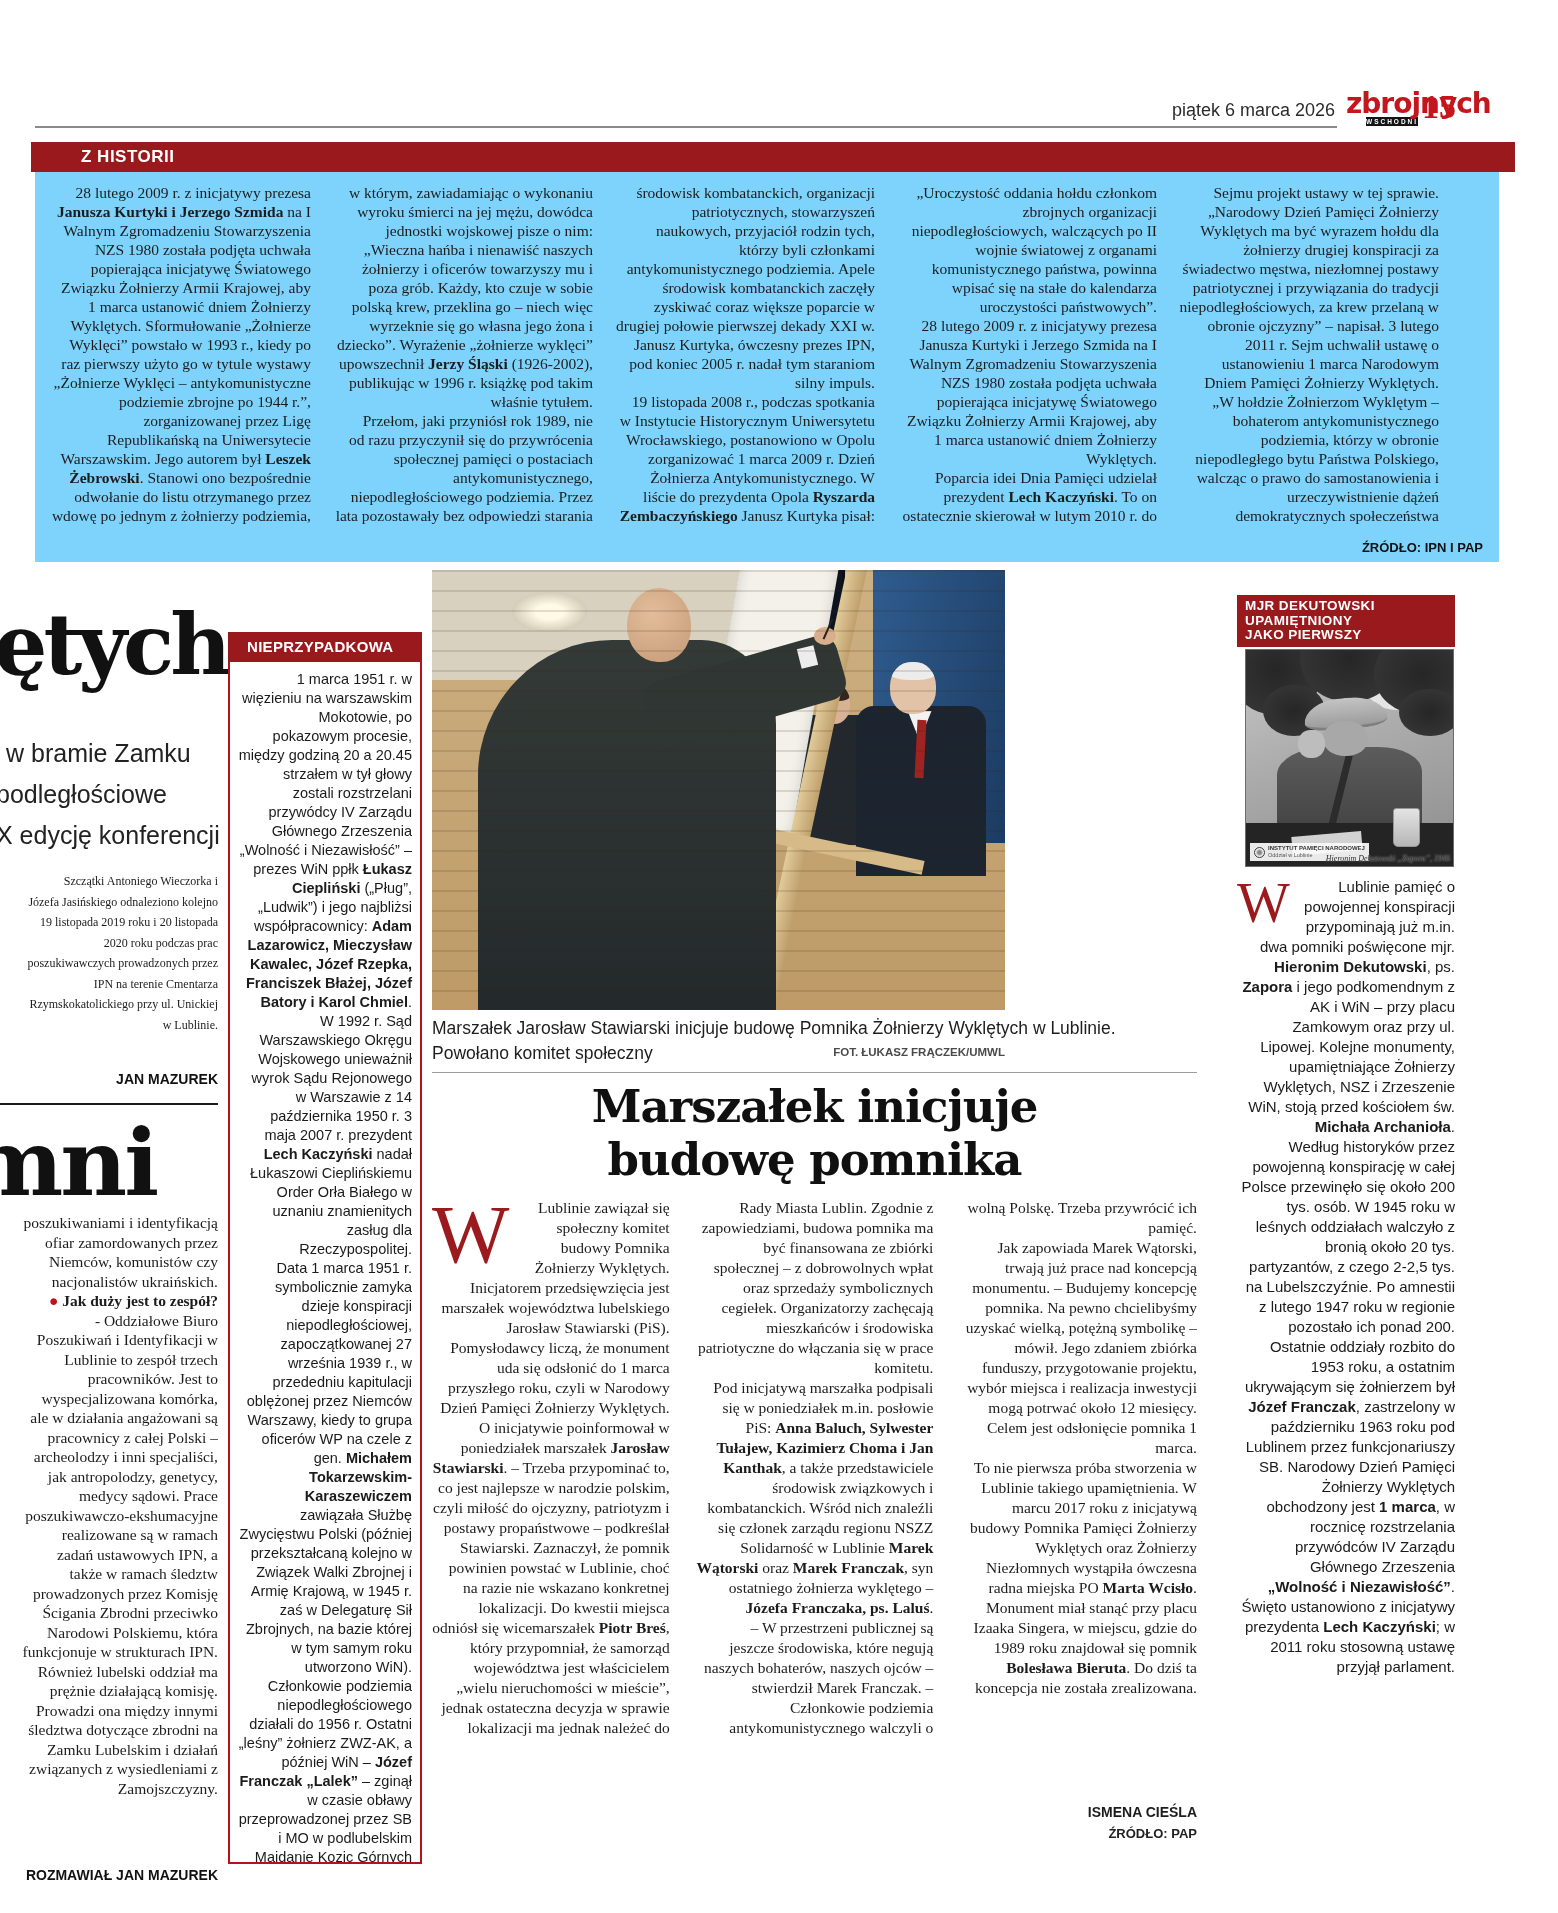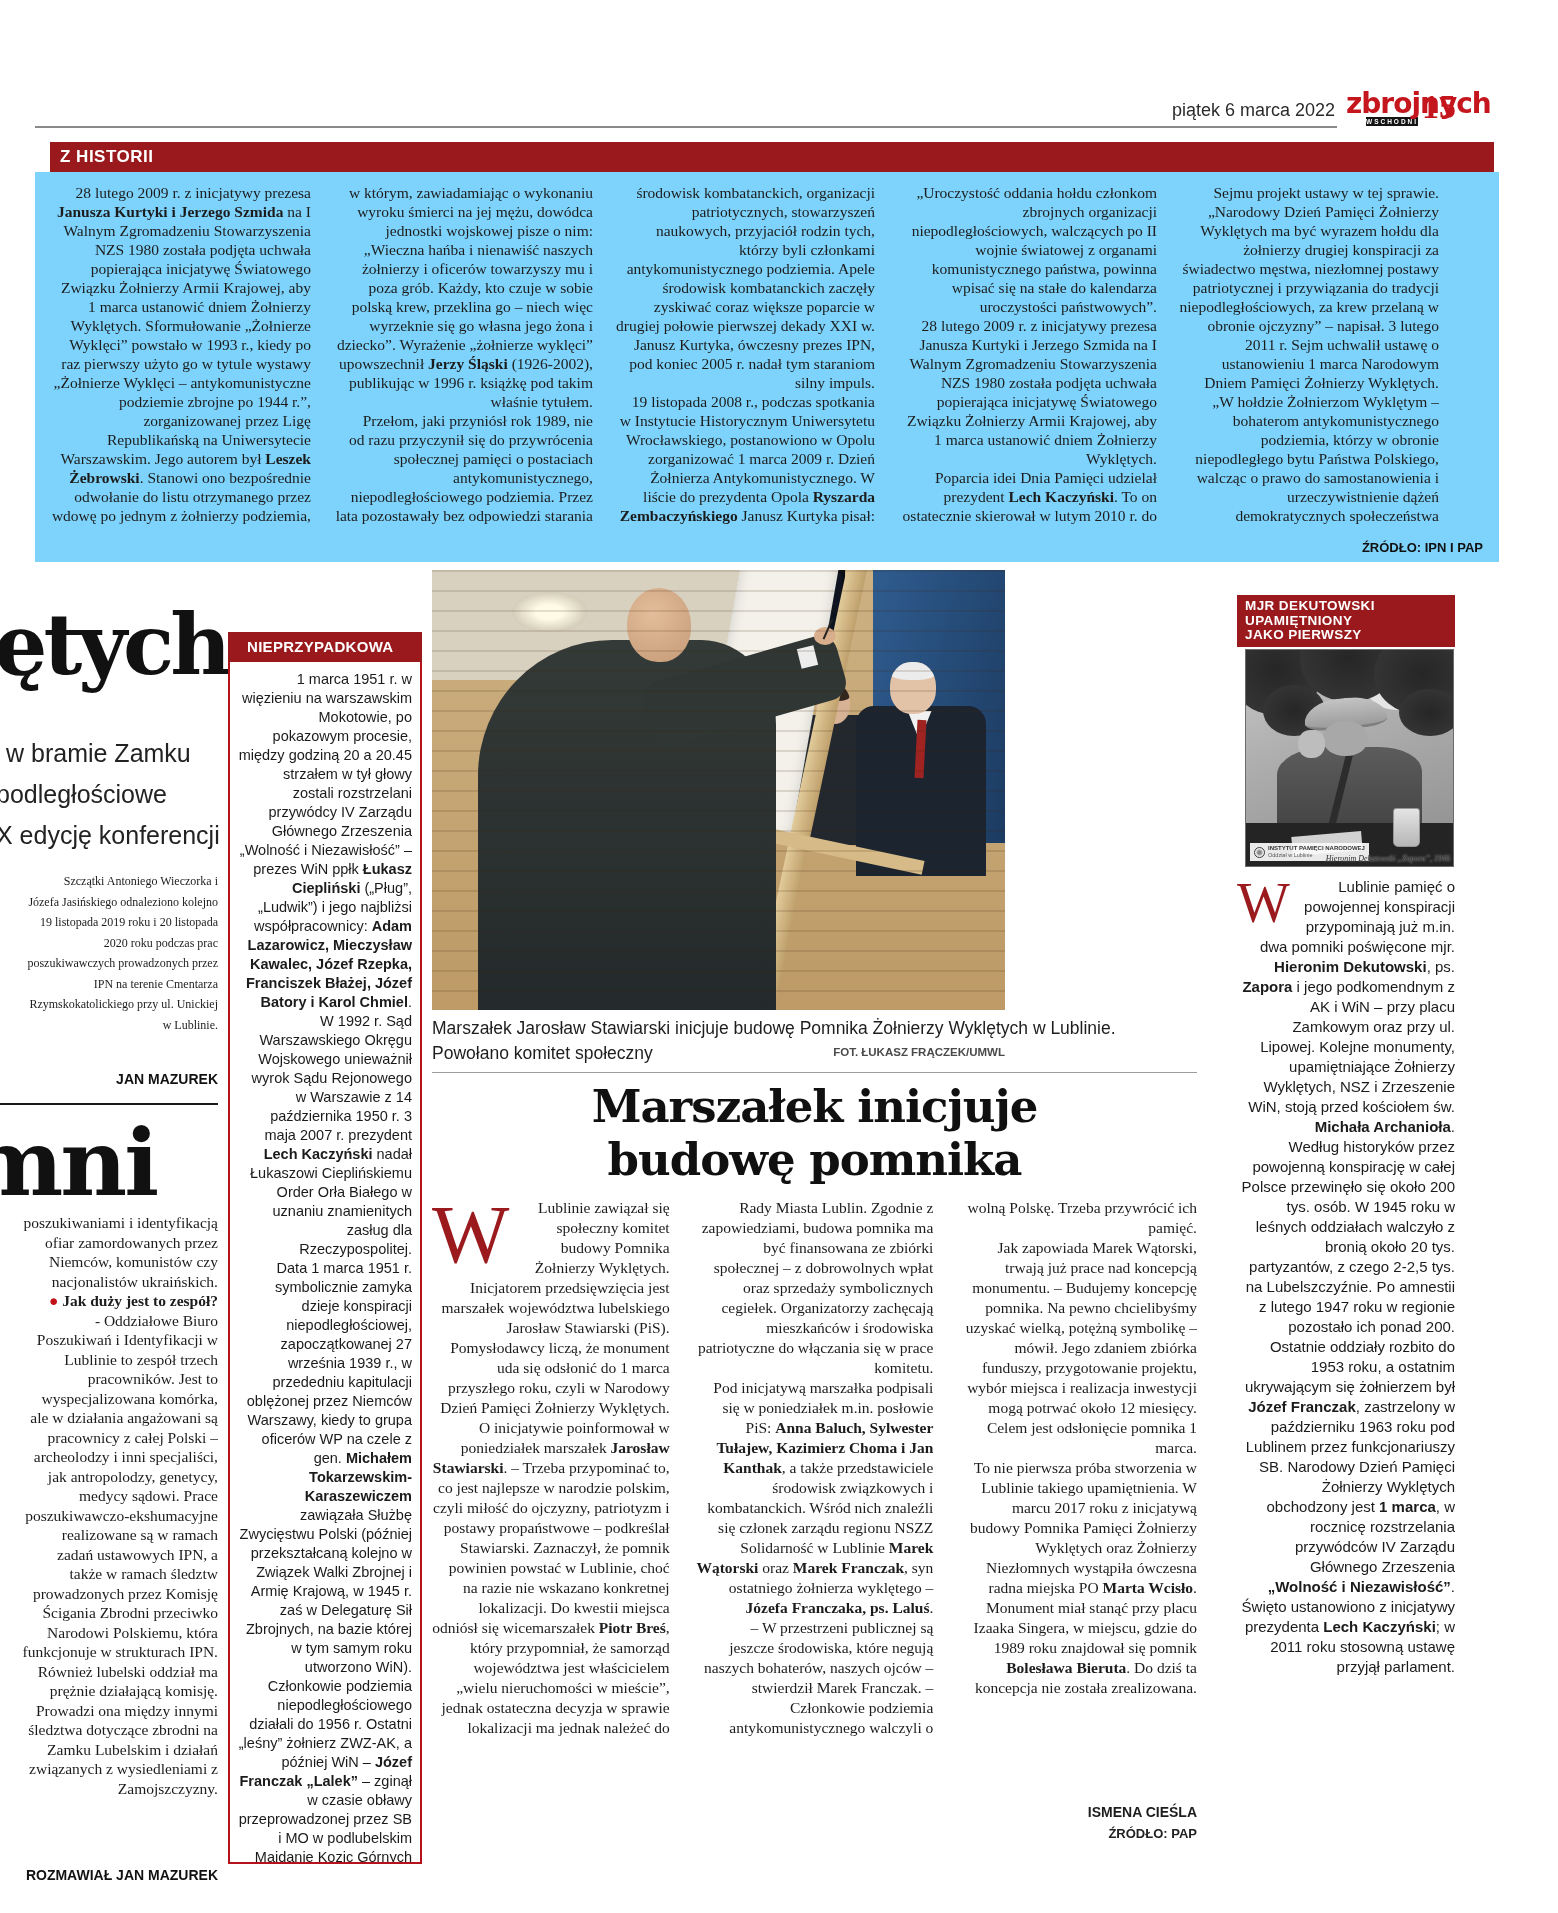--- a/index.html
+++ b/index.html
@@ -9,21 +9,21 @@
   p{margin:0;text-align:right;}
   b{font-weight:bold;}
   
   .mast-date{top:100px;left:1035px;width:300px;text-align:right;font:18px "Liberation Sans",sans-serif;color:#2b2b2b;}
   .head-rule{top:126px;left:35px;width:1302px;height:2px;background:#8a8a8a;}
   .logo{top:92px;left:1346px;color:#c4161c;font:bold 28px "DejaVu Sans",sans-serif;letter-spacing:-1px;line-height:24px;}
   .logo-sub{display:block;margin:1px 0 0 20px;width:52px;background:#141414;color:#fff;
             font:bold 6.5px "Liberation Sans",sans-serif;letter-spacing:2px;text-align:center;padding:1px 0;}
   .pageno{top:88px;left:1422px;color:#c4161c;font:bold 34px "Liberation Serif",serif;}
   
-  .hist-banner{top:142px;left:50px;width:1444px;height:30px;background:#9a191d;}
+  .hist-banner{top:142px;left:31px;width:1444px;height:30px;background:#9a191d;padding-left:40px;}
   .hist-banner span{display:inline-block;padding-left:10px;color:#fff;font:bold 17px/30px "Liberation Sans",sans-serif;letter-spacing:.5px;}
   .hist-body{top:172px;left:35px;width:1420px;height:390px;background:#7dd3fc;padding-left:44px;}
   .hist-cols{position:absolute;left:16px;top:11px;width:1388px;height:350px;overflow:hidden;
              column-count:5;column-gap:22px;font-size:15.5px;line-height:19px;text-align:justify;hyphens:auto;}
   .hist-cols p+p{text-indent:13px;}
   .hist-src{position:absolute;right:16px;bottom:7px;font:bold 13px "Liberation Sans",sans-serif;color:#111;}
   
   .la{top:575px;left:0;width:218px;height:1335px;}
   .la-head1{position:absolute;top:28px;left:-6px;font:bold 84px/84px "DejaVu Serif",serif;letter-spacing:-4px;color:#111;white-space:nowrap;}
   .la-deck{position:absolute;top:158px;left:0;width:218px;font:25px/41px "Liberation Sans",sans-serif;color:#222;}
@@ -111,21 +111,21 @@
   .dk-capn{right:3px;bottom:3px;font:italic 8px "Liberation Serif",serif;color:#2e2e2e;text-shadow:0 0 2px #ddd;}
   .dek-body{top:877px;left:1237px;width:218px;height:1028px;overflow:hidden;
             font:15px/20px "Liberation Sans",sans-serif;color:#1b1b1b;hyphens:auto;}
   .dek-body .dc{font-size:56px;line-height:46px;padding:3px 6px 0 0;font-family:"Liberation Serif",serif;}
 </style>
 </head>
 <body>
 
 <div class="page">
 
-  <div class="abs mast-date">piątek 6 marca 2022</div>
+  <div class="abs mast-date">piątek 6 marca 2026</div>
   <div class="abs head-rule"></div>
   <div class="abs logo">
     <span>zbrojnych</span>
     <span class="logo-sub">WSCHODNI</span>
   </div>
   <div class="abs pageno">15</div>
 
   <div class="abs hist-banner">
     <span>Z HISTORII</span>
   </div>

